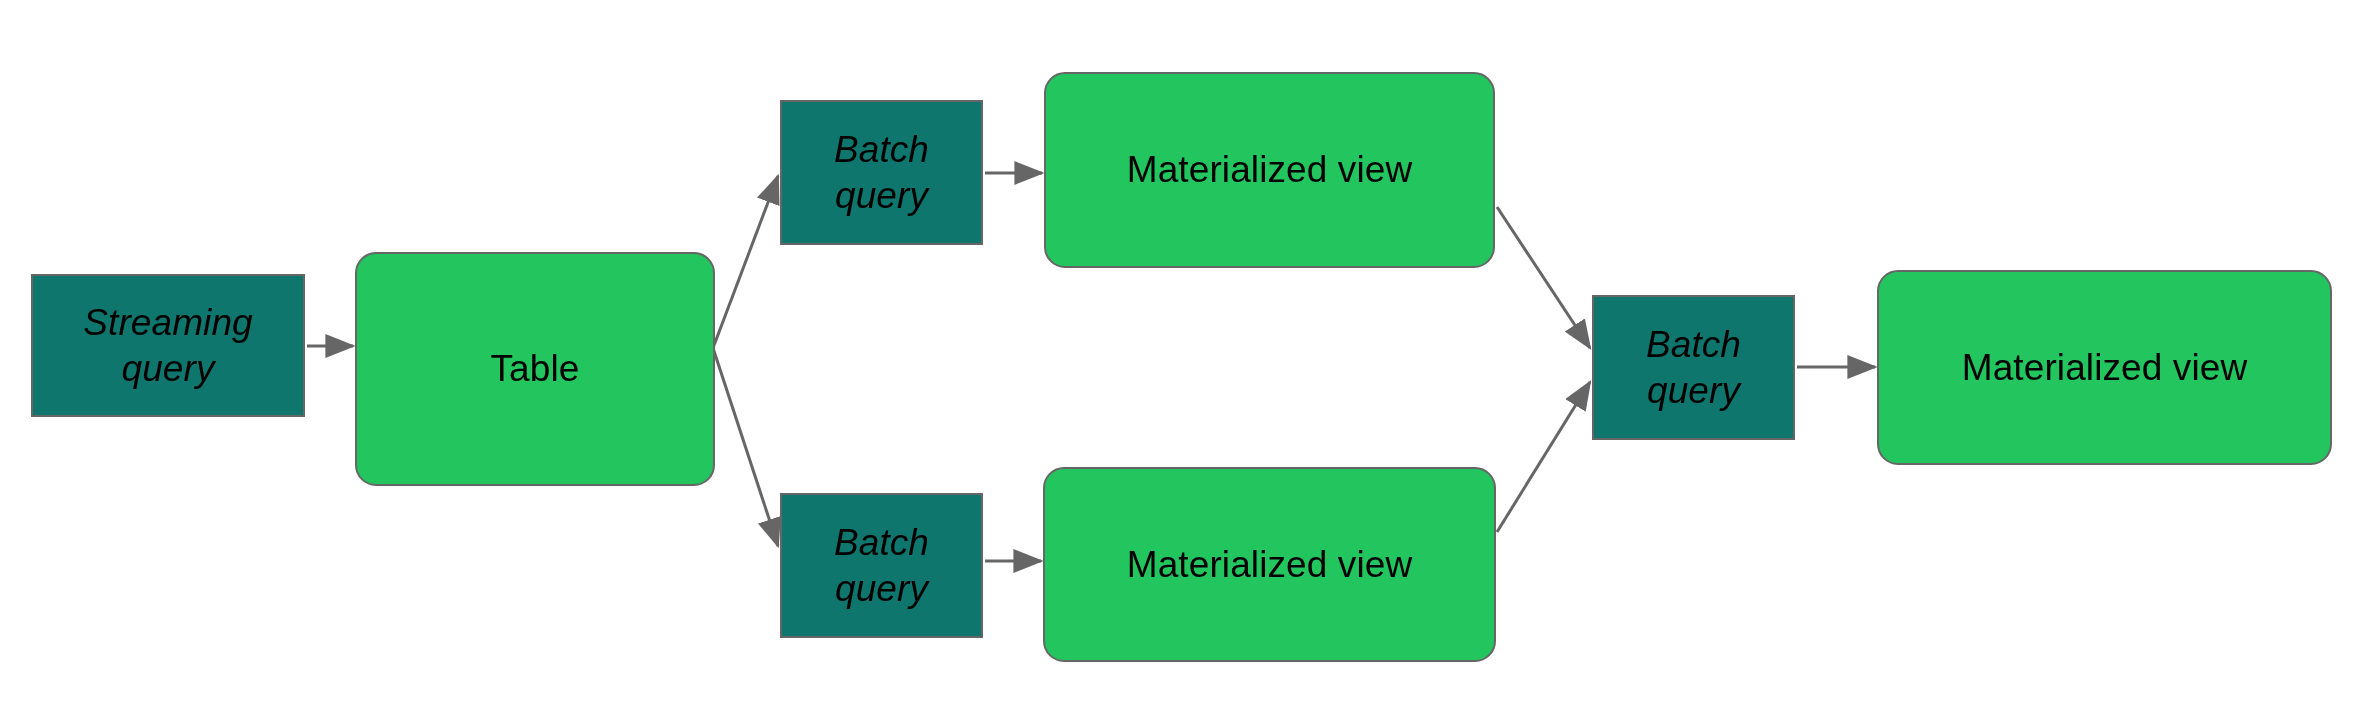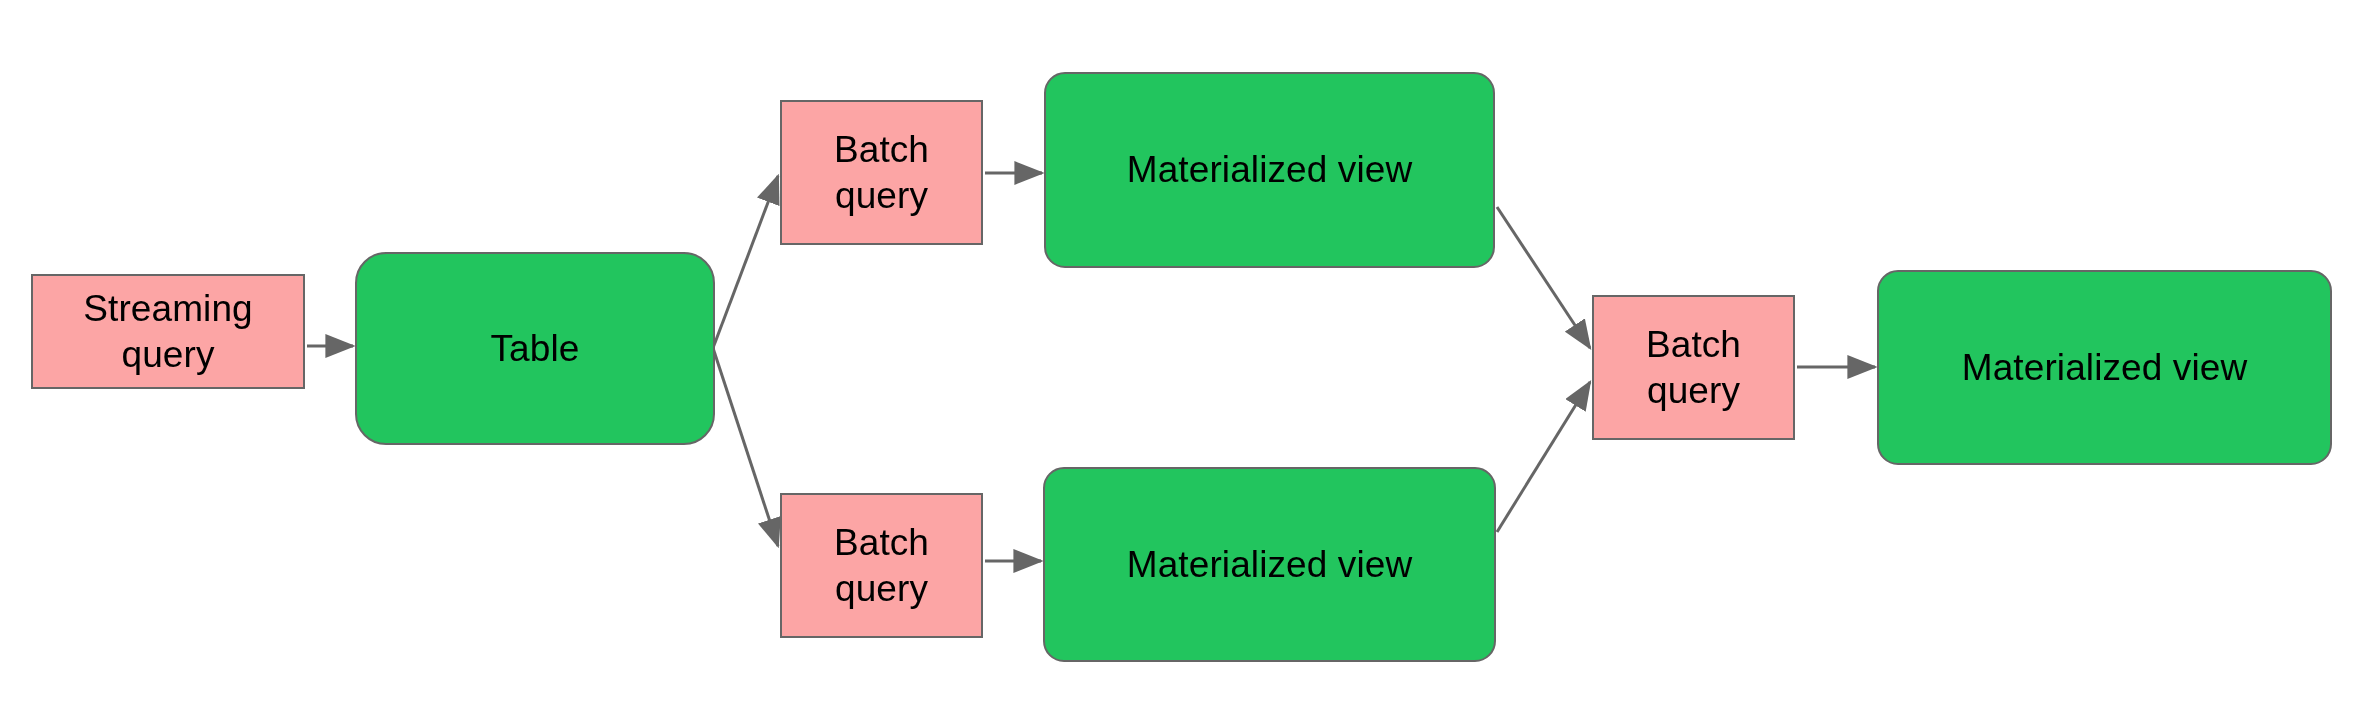--- a/index.html
+++ b/index.html
@@ -32,22 +32,23 @@
     text-align: center;
     border: 2px solid #666666;
     color: #000000;
     font-size: 37px;
     line-height: 1.22;
     letter-spacing: 0.1px;
     white-space: pre-line;
     z-index: 2;
   }
   .node.process {
-    background: #fca5a5;
+    background: #0f766e;
     border-radius: 0;
+    font-style: italic;
   }
   .node.store {
     background: #22c55e;
     border-radius: 21px;
   }
 </style>
 </head>
 <body>
 
 <div id="canvas">
@@ -64,23 +65,23 @@
         <line x1="713" y1="348" x2="778" y2="546"></line>
         <line x1="985" y1="173" x2="1042" y2="173"></line>
         <line x1="985" y1="561" x2="1041" y2="561"></line>
         <line x1="1497" y1="207" x2="1590" y2="348"></line>
         <line x1="1497" y1="532" x2="1590" y2="382"></line>
         <line x1="1797" y1="367" x2="1875" y2="367"></line>
       </g>
   </svg>
 
   <div id="nodes-group">
-      <div class="node process" style="left: 31px; top: 274px; width: 274px; height: 115px;"><span>Streaming
+      <div class="node process" style="left: 31px; top: 274px; width: 274px; height: 143px;"><span>Streaming
 query</span></div>
-      <div class="node store" style="left: 355px; top: 252px; width: 360px; height: 193px; border-radius: 31px;"><span>Table</span></div>
+      <div class="node store" style="left: 355px; top: 252px; width: 360px; height: 234px;"><span>Table</span></div>
       <div class="node process" style="left: 780px; top: 100px; width: 203px; height: 145px;"><span>Batch
 query</span></div>
       <div class="node store" style="left: 1044px; top: 72px; width: 451px; height: 196px;"><span>Materialized view</span></div>
       <div class="node process" style="left: 780px; top: 493px; width: 203px; height: 145px;"><span>Batch
 query</span></div>
       <div class="node store" style="left: 1043px; top: 467px; width: 453px; height: 195px;"><span>Materialized view</span></div>
       <div class="node process" style="left: 1592px; top: 295px; width: 203px; height: 145px;"><span>Batch
 query</span></div>
       <div class="node store" style="left: 1877px; top: 270px; width: 455px; height: 195px;"><span>Materialized view</span></div>
     </div>

